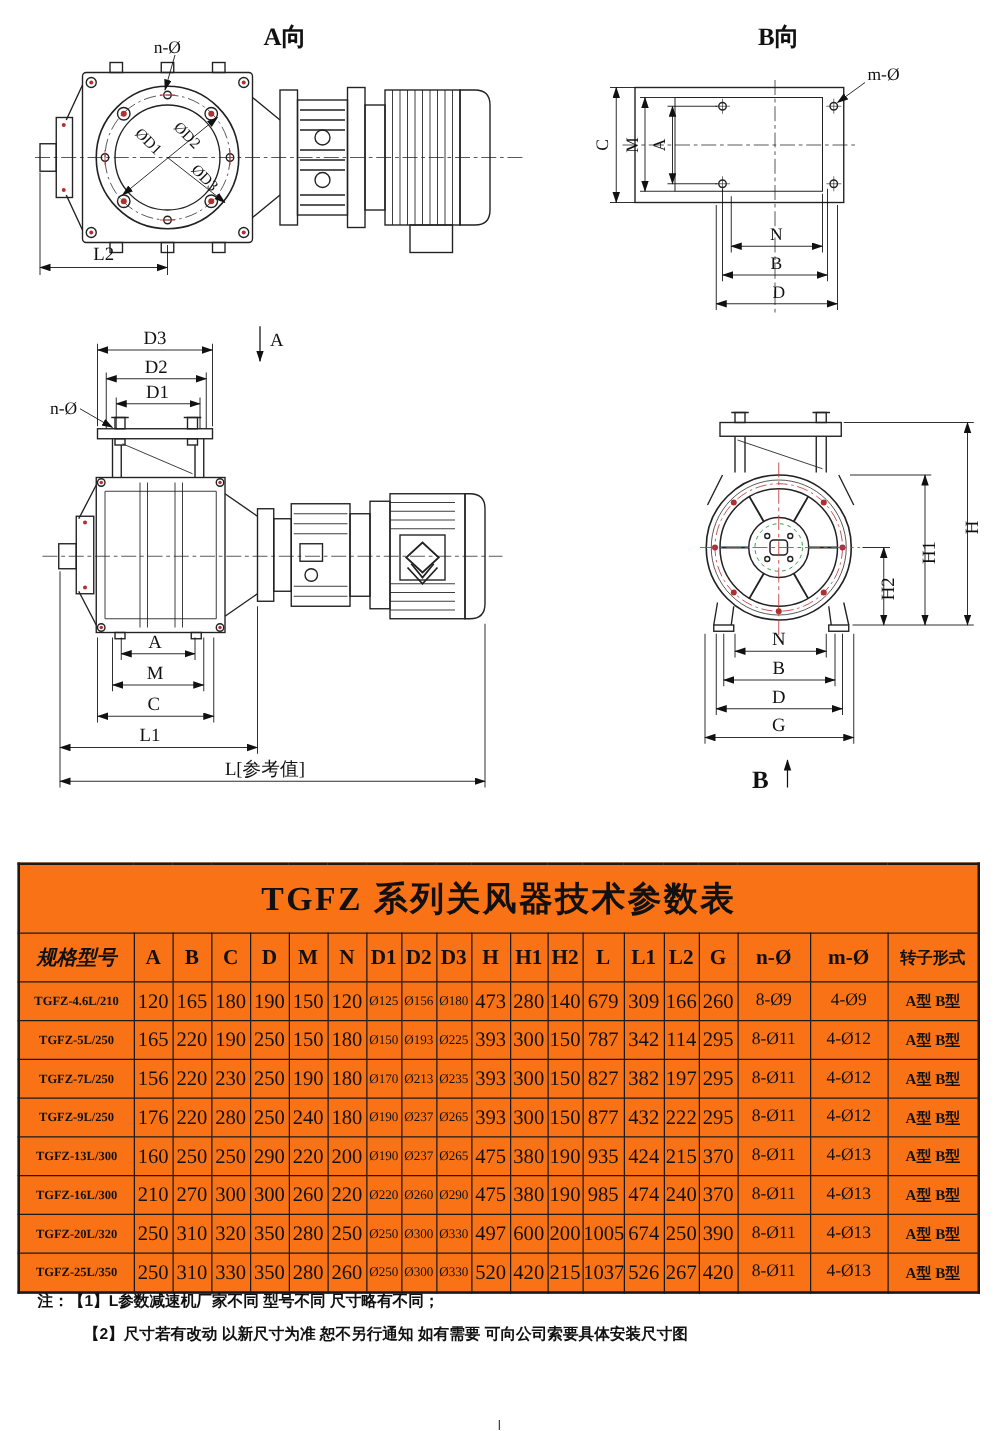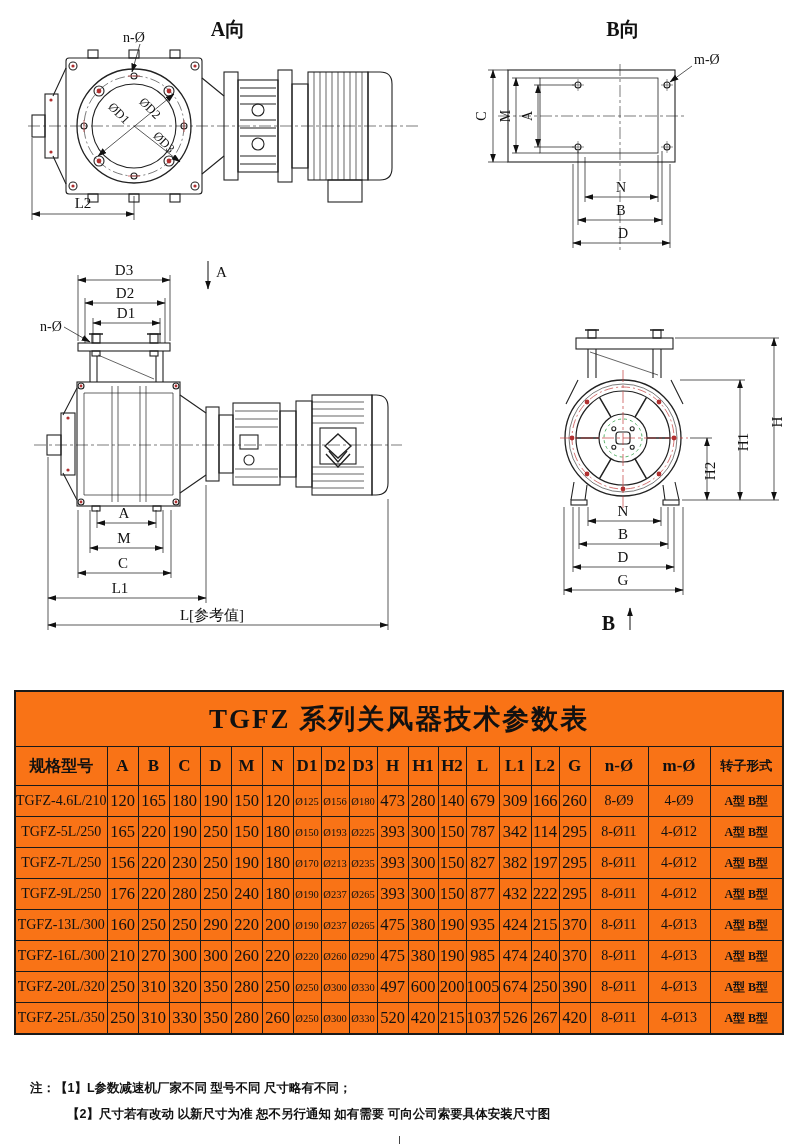--- a/index.html
+++ b/index.html
@@ -13,30 +13,30 @@
   .lbl-m{font-size:15px;}
 
   
   .tbl-wrap{position:absolute;left:14px;top:690px;width:772px;}
   table.param{border-collapse:collapse;width:692px;table-layout:fixed;background:#f97316;}
   table.param th,table.param td{border:1px solid #1a1a1a;padding:0;text-align:center;
       font-family:"Liberation Serif","DejaVu Serif",serif;color:#111;overflow:hidden;white-space:nowrap;}
   table.param{border:2px solid #1a1a1a;}
   th.t-title{height:54px;font-size:27px;font-weight:600;letter-spacing:2px;}
   tr.head-row th{height:38px;font-size:17px;font-weight:600;}
-  tr.head-row th:first-child{font-size:16px;}
+  tr.head-row th:first-child{font-size:16px;font-style:italic;}
   tr.head-row th:last-child{font-size:13px;}
   tbody td{height:30px;font-size:16.5px;}
-  td.model{font-size:14px;text-align:left;padding-left:3px;font-weight:400;}
+  td.model{font-size:10px;text-align:left;padding-left:3px;font-weight:700;}
   td.dia{font-size:10.5px;}
   td.hole{font-size:14px;text-align:left;padding-left:5px;}
   td.rotor{font-size:12px;font-weight:600;}
 
   
-  .notes{position:absolute;left:30px;top:1080px;width:740px;
+  .notes{position:absolute;left:30px;top:1033px;width:740px;
          font-family:"Liberation Sans","DejaVu Sans",sans-serif;font-weight:700;font-size:12.5px;color:#111;}
   .notes .n1{margin-bottom:9px;}
   .notes .n2{margin-left:37px;}
   .tick{position:absolute;left:399px;top:1136px;width:1px;height:8px;background:#444;}
 </style>
 </head>
 <body>
 
 <div class="sheet">
 

